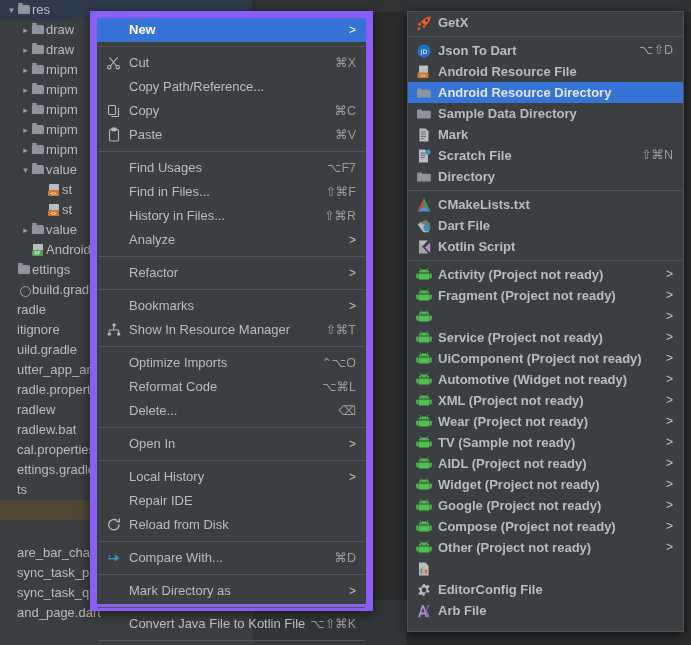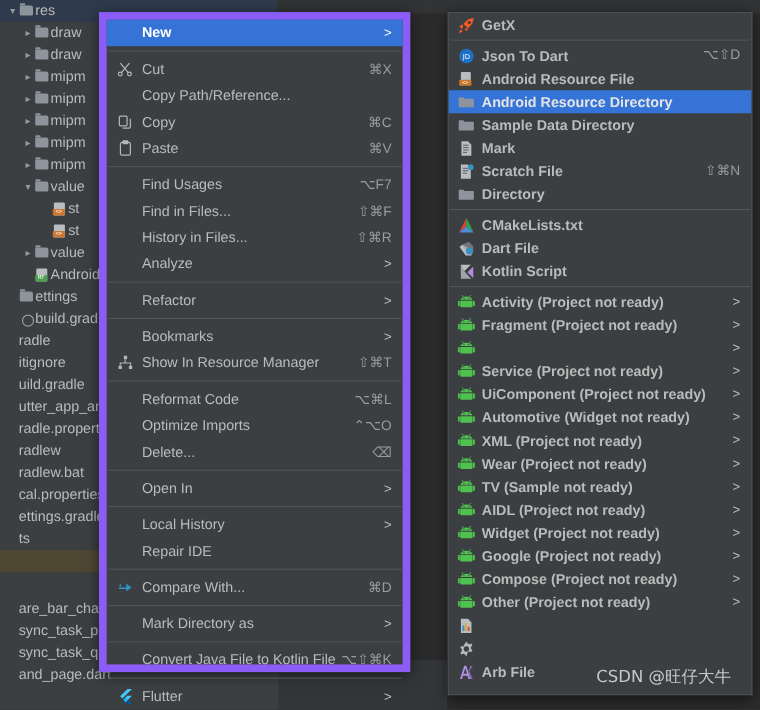--- a/index.html
+++ b/index.html
@@ -240,43 +240,56 @@
                 <path d="M7.7 4.5v3.3M3.3 10.5V8h9.4v2.5" stroke="#b4b8bb" stroke-width="1" fill="none"></path>
               </g>
             </svg>
           </span>
         </span>
         <span class="mlabel">Show In Resource Manager</span>
         <span class="mkey">⇧⌘T</span>
       </div>
       <div class="msep"></div>
       <div class="mrow">
+        <span class="mlabel">Optimize Imports</span>
+        <span class="mkey">⌃⌥O</span>
+      </div>
+      <div class="mrow">
         <span class="mlabel">Reformat Code</span>
         <span class="mkey">⌥⌘L</span>
       </div>
       <div class="mrow">
-        <span class="mlabel">Optimize Imports</span>
-        <span class="mkey">⌃⌥O</span>
-      </div>
-      <div class="mrow">
         <span class="mlabel">Delete...</span>
         <span class="mkey">⌫</span>
       </div>
       <div class="msep"></div>
       <div class="mrow">
         <span class="mlabel">Open In</span>
         <span class="marrow">&gt;</span>
       </div>
       <div class="msep"></div>
       <div class="mrow">
         <span class="mlabel">Local History</span>
         <span class="marrow">&gt;</span>
       </div>
       <div class="mrow">
         <span class="mlabel">Repair IDE</span>
+      </div>
+      <div class="mrow">
+        <span class="micon">
+          <span class="ic">
+            <svg width="16" height="16" viewBox="0 0 16 16">
+              <g fill="none" stroke="#b4b8bb" stroke-width="1.3">
+                <path d="M13 7.2A5.2 5.2 0 1 1 11 3.6"></path>
+                <path d="M13.4 1.4v3.1h-3.1"></path>
+              </g>
+            </svg>
+          </span>
+        </span>
+        <span class="mlabel">Reload from Disk</span>
       </div>
       <div class="msep"></div>
       <div class="mrow">
         <span class="micon">
           <span class="ic">
             <svg width="16" height="16" viewBox="0 0 16 16">
               <g fill="#3592c4">
                 <path d="M2 8h7v1.4H2z"></path>
                 <path d="M8.8 4.4 13.6 8l-4.8 3.6z"></path>
                 <path d="M4 4.4 2.2 6.1 4 7.8z" opacity=".9"></path>
@@ -744,31 +757,31 @@
         <span class="sicon">
           <span class="ic">
             <svg width="16" height="16" viewBox="0 0 16 16">
               <g fill="#b4b8bb">
                 <path d="M8 1.2 9.2 3a5.5 5.5 0 0 1 1.4.6l2-.5.9 1.6-1.4 1.5c.1.5.1 1 0 1.5l1.4 1.5-.9 1.6-2-.5a5.5 5.5 0 0 1-1.4.6L8 14.8 6.8 13a5.5 5.5 0 0 1-1.4-.6l-2 .5-.9-1.6 1.4-1.5a5.5 5.5 0 0 1 0-1.5L2.5 6.8l.9-1.6 2 .5A5.5 5.5 0 0 1 6.8 3z"></path>
                 <circle cx="8" cy="8" r="2.4" fill="#3c3f41"></circle>
               </g>
             </svg>
           </span>
         </span>
+        <span class="slabel">EditorConfig File</span>
       </div>
       <div class="srow">
         <span class="sicon">
           <span class="ic">
             <svg width="16" height="16" viewBox="0 0 16 16">
               <g>
                 <path d="M2.2 14.2 6 2.2h1.9l3.8 12H9.8L9 11.4H4.9l-.8 2.8z" fill="#b48ee0"></path>
                 <path d="M5.4 9.6h3.2L7 4.5z" fill="#3c3f41"></path>
                 <path d="M11.6 2.2h2.2l-3 5 3 7h-2.2l-2.3-5.6z" fill="#8e6fc0" opacity=".85"></path>
               </g>
             </svg>
           </span>
         </span>
         <span class="slabel">Arb File</span>
       </div>
     </div>
 
-  <div class="wm">CSDN @旺仔大牛</div>
 </div>
 
 </body></html>

